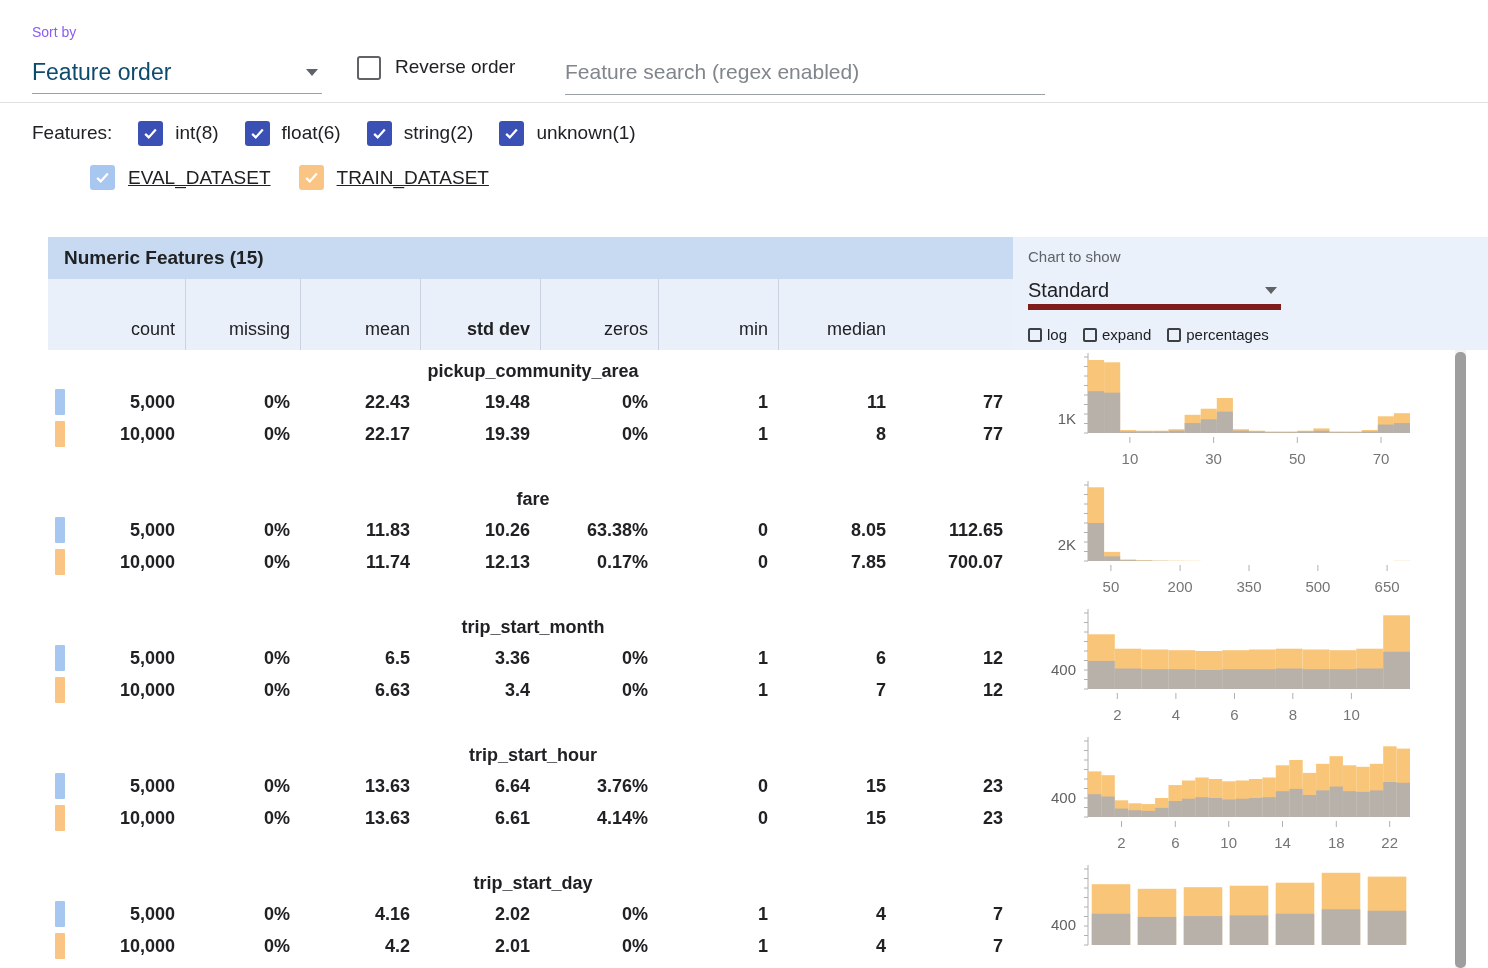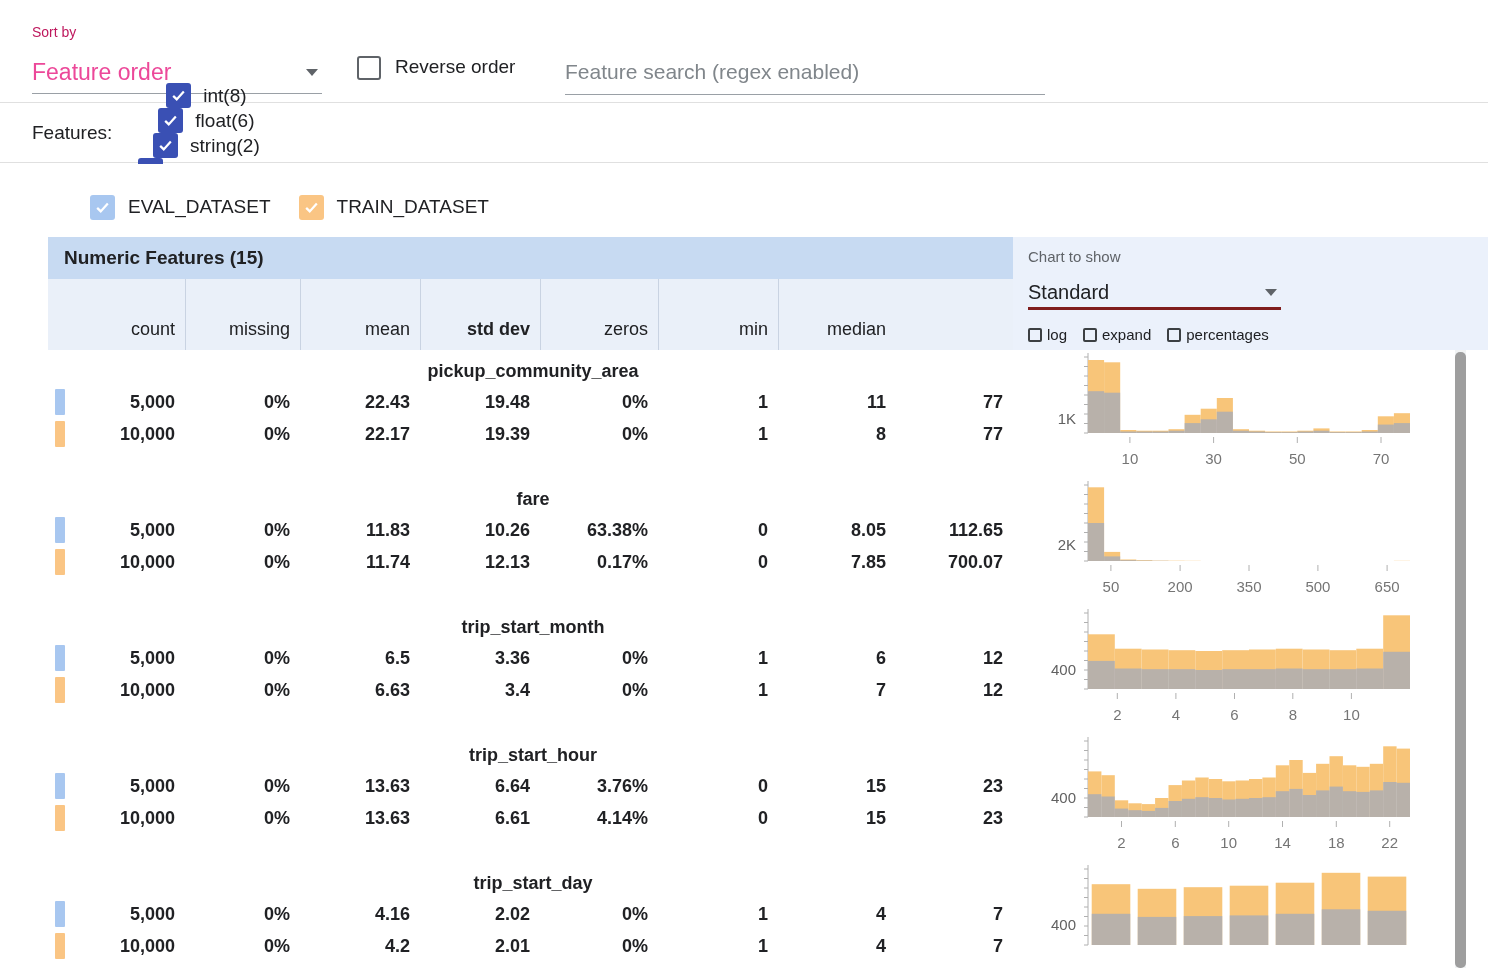--- a/index.html
+++ b/index.html
@@ -1,61 +1,61 @@
 <!DOCTYPE html>
 <html><head>
 <meta charset="utf-8">
 <style>
   * { margin:0; padding:0; box-sizing:border-box; }
   body { font-family:"Liberation Sans", sans-serif; background:#fff; color:#202124; }
   .page { position:relative; width:1488px; height:968px; overflow:hidden; background:#fff; }
 
   
   .toolbar { position:absolute; top:0; left:0; width:1488px; height:103px; border-bottom:1px solid #e0e0e0; background:#fff; }
-  .sortby-label { position:absolute; left:32px; top:24px; font-size:14px; color:#be185d; }
-  .sortby-select { position:absolute; left:32px; top:52px; width:290px; height:42px; border-bottom:1px solid #9aa0a6; font-size:23px; display:flex; align-items:center; justify-content:space-between; cursor:pointer; color:#ec4899; }
+  .sortby-label { position:absolute; left:32px; top:24px; font-size:14px; color:#8b5cf6; }
+  .sortby-select { position:absolute; left:32px; top:52px; width:290px; height:42px; border-bottom:1px solid #9aa0a6; font-size:23px; display:flex; align-items:center; justify-content:space-between; cursor:pointer; color:#0c4a6e; }
   .arrow-down { width:0; height:0; border-left:6px solid transparent; border-right:6px solid transparent; border-top:7px solid #5f6368; margin-right:4px; }
   .reverse-wrap { position:absolute; left:357px; top:56px; display:flex; align-items:flex-start; gap:14px; cursor:pointer; }
   .cb-empty { width:24px; height:24px; border:2px solid #5f6368; border-radius:3px; background:#fff; display:inline-block; }
   .reverse-label { font-size:19px; }
   .search-input { position:absolute; left:565px; top:50px; width:480px; height:45px; border:none; border-bottom:1px solid #9aa0a6; font-size:21px; font-family:"Liberation Sans",sans-serif; color:#202124; outline:none; background:transparent; }
   .search-input::placeholder { color:#80868b; }
 
   
   .features-row { position:absolute; top:104px; left:0; width:1488px; height:59px; border-bottom:1px solid #e0e0e0; display:flex; align-items:center; background:#fff; }
   .features-label { margin-left:32px; font-size:19px; }
-  .filter-items { display:flex; align-items:center;flex-direction:column; }
+  .filter-items { display:flex; align-items:center; }
   .filter-item { display:flex; align-items:center; gap:12px; margin-left:26px; cursor:pointer; }
   .filter-label { font-size:19px; }
 
   .cbox { width:25px; height:25px; border-radius:3px; display:flex; align-items:center; justify-content:center; flex:none; }
 
   
-  .datasets-row { position:absolute; top:164px; left:0; width:1488px; height:73px; display:flex; align-items:center; background:#fff; }
+  .datasets-row { position:absolute; top:152px; left:0; width:1488px; height:73px; display:flex; align-items:flex-start; background:#fff;text-decoration:underline; }
   .dataset-item { display:flex; align-items:center; gap:13px; margin-top:13px; cursor:pointer; }
   .dataset-item:first-child { margin-left:90px; }
   .dataset-item + .dataset-item { margin-left:28px; }
   .dataset-label { font-size:19px; }
 
   
   .main-table { position:absolute; left:48px; top:237px; width:965px; }
   .table-title { height:42px; background:#C7DAF2; font-weight:bold; font-size:19px; line-height:42px; padding-left:16px; }
   .col-headers { height:71px; background:#EAF0F9; display:flex; }
   .col-h { display:flex; align-items:flex-end; justify-content:flex-end; padding:0 10px 10px 0; font-size:18px; color:#202124; border-left:1px solid #c9d3e2; }
   .col-h.first { border-left:none; }
   .feature-block { height:128px; padding-top:6px; position:relative; }
   .feature-name { font-weight:bold; font-size:18px; height:30px; line-height:30px; padding-left:5px;text-align:center; }
   .data-row { height:32px; display:flex; align-items:center; position:relative; }
   .swatch { position:absolute; left:7px; top:3px; width:10px; height:26px; border-radius:1px; }
   .cell { text-align:right; padding-right:10px; font-weight:bold; font-size:18px; }
 
   
   .chart-controls { position:absolute; left:1013px; top:237px; width:475px; height:113px; background:#EBF1FB; }
   .ctrl-label { position:absolute; top:11px; left:15px; font-size:15px; color:#5f6368; }
-  .ctrl-select { position:absolute; top:40px; left:15px; width:253px; height:33px; border-bottom:3px solid #7f1d1d; font-size:20px; display:flex; align-items:center; justify-content:space-between; cursor:pointer; }
+  .ctrl-select { position:absolute; top:40px; left:15px; width:253px; height:33px; border-bottom:6px solid #7f1d1d; font-size:20px; display:flex; align-items:center; justify-content:space-between; cursor:pointer; }
   .ctrl-checks { position:absolute; bottom:7px; left:15px; display:flex; align-items:center; }
   .ctrl-check-item { display:flex; align-items:center; gap:5px; margin-right:16px; cursor:pointer; font-size:15px; }
   .small-cb { width:14px; height:14px; border:2px solid #3c4043; border-radius:2px; background:transparent; flex:none; }
 
   .charts { position:absolute; left:1013px; top:350px; width:443px; }
   .chart-block { height:128px; }
   .chart-block svg { display:block; }
   svg text { font-family:"Liberation Sans", sans-serif; }
 
   

